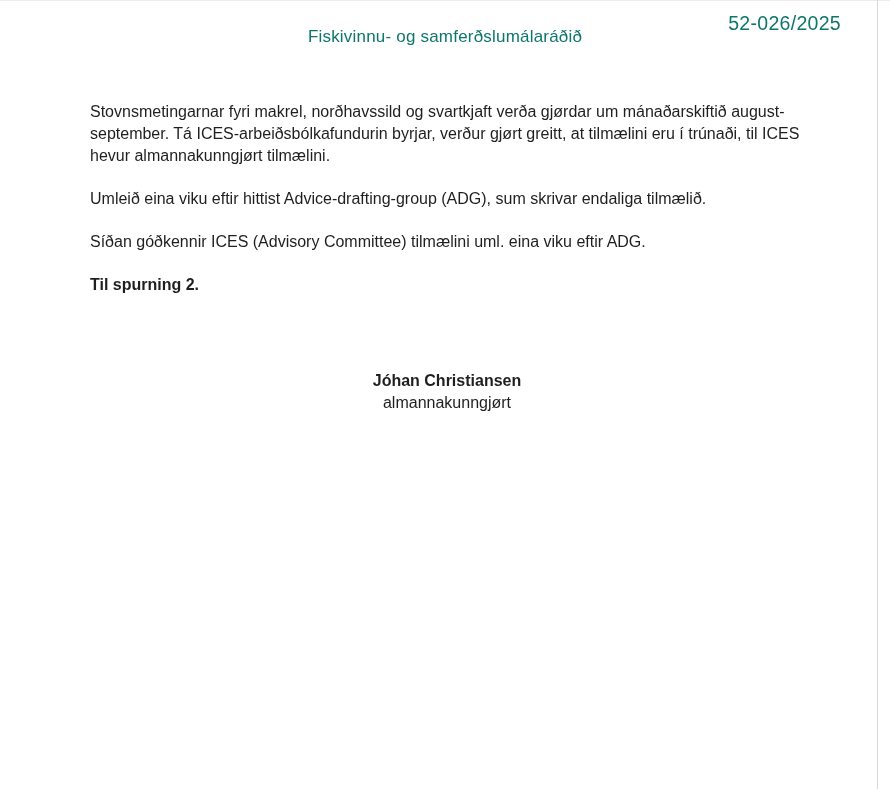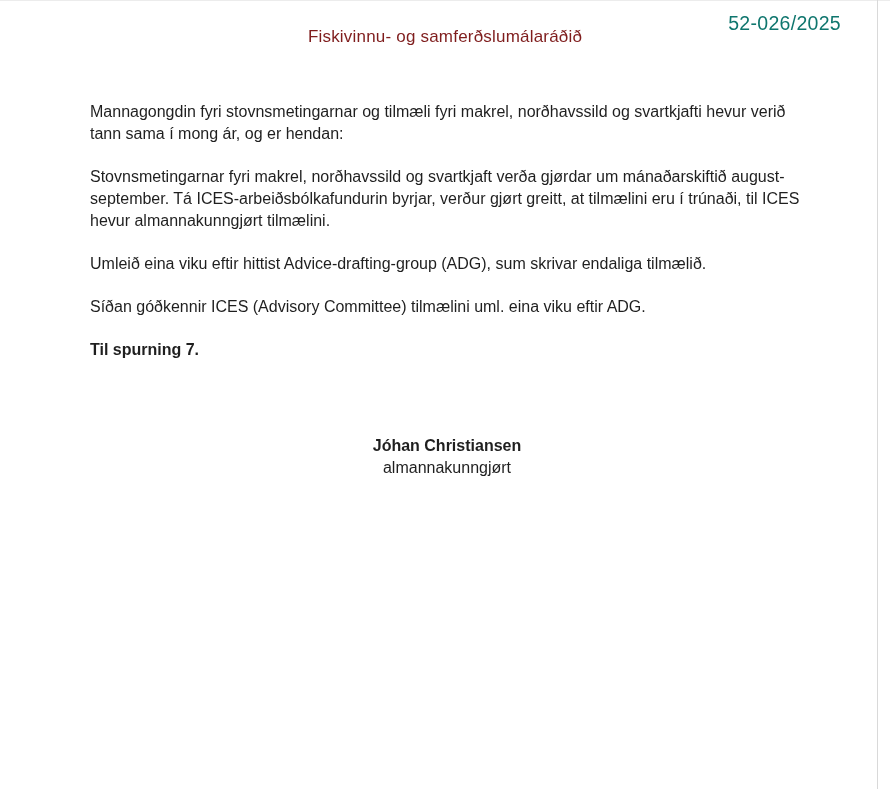--- a/index.html
+++ b/index.html
@@ -30,21 +30,21 @@
     right: 12px;
     width: 1px;
     background: #d9d9d9;
   }
   .header-title {
     position: absolute;
     top: 26px;
     left: 0;
     width: 100%;
     text-align: center;
-    color: #7f1d1d;
+    color: #0f766e;
     font-size: 17px;
     letter-spacing: 0.2px;
   }
   .doc-number {
     position: absolute;
     top: 12px;
     right: 49px;
     font-size: 19.5px;
     color: #0f766e;
     letter-spacing: 0.3px;
@@ -79,26 +79,25 @@
 
 <div class="page">
   <div class="top-edge"></div>
   <div class="right-edge"></div>
 
   <div class="header-title">Fiskivinnu- og samferðslumálaráðið</div>
 
   <div class="doc-number">52-026/2025</div>
 
   <div class="content">
-    <p>Mannagongdin fyri stovnsmetingarnar og tilmæli fyri makrel, norðhavssild og svartkjafti hevur verið tann sama í mong ár, og er hendan:</p>
     <p>Stovnsmetingarnar fyri makrel, norðhavssild og svartkjaft verða gjørdar um mánaðarskiftið august-september. Tá ICES-arbeiðsbólkafundurin byrjar, verður gjørt greitt, at tilmælini eru í trúnaði, til ICES hevur almannakunngjørt tilmælini.</p>
     <p>Umleið eina viku eftir hittist Advice-drafting-group (ADG), sum skrivar endaliga tilmælið.</p>
     <p>Síðan góðkennir ICES (Advisory Committee) tilmælini uml. eina viku eftir ADG.</p>
 
-    <p class="section-heading">Til spurning 7.</p>
+    <p class="section-heading">Til spurning 2.</p>
 
 
     <div class="signature">
       <div class="sig-name">Jóhan Christiansen</div>
       <div class="sig-role">almannakunngjørt</div>
     </div>
   </div>
 </div>
 
 </body></html>

